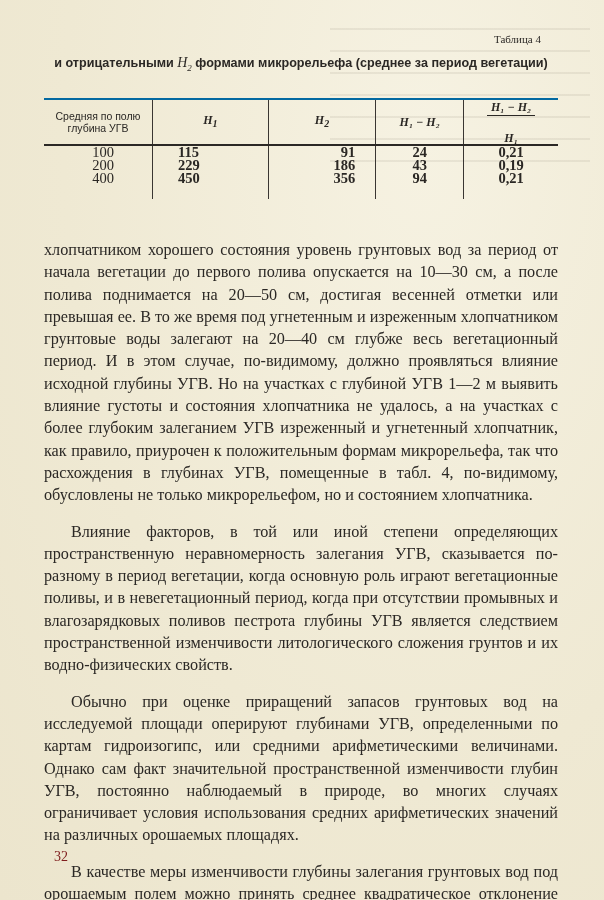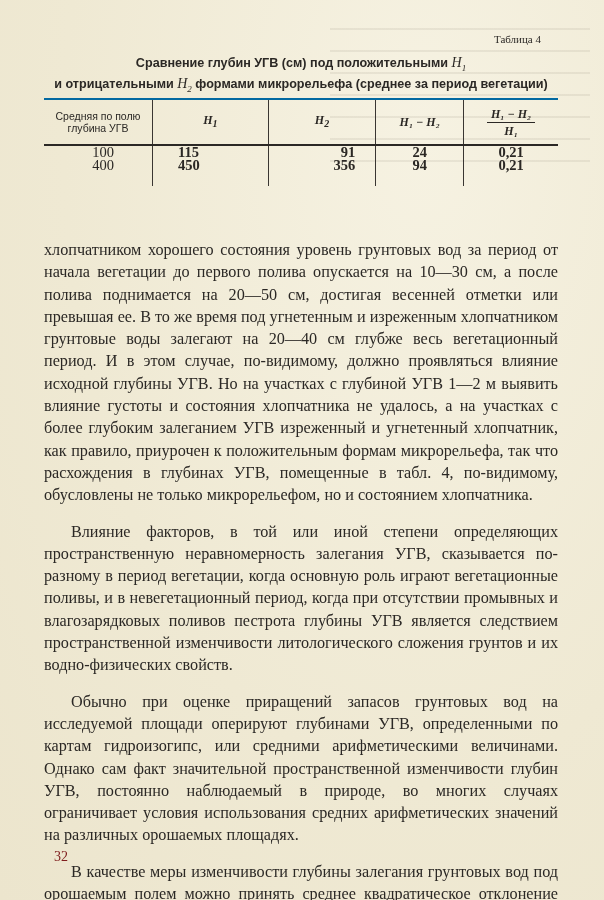--- a/index.html
+++ b/index.html
@@ -101,21 +101,21 @@
       vertical-align: middle;
       text-align: center;
     }
     .frac .num {
       display: block;
       border-bottom: 1px solid #2b2825;
       padding: 0 4px 2px 4px;
     }
     .frac .den {
       display: block;
-      padding-top: 2px;
+      padding-top: 16px;
       text-align: center;
     }
 
     .body-text {
       position: absolute;
       top: 239px;
       left: 0;
       width: 514px;
       font-size: 16.2px;
       line-height: 22.3px;
@@ -153,24 +153,20 @@
 <body>
 
 <div class="bleed"></div>
 
 <div class="page">
 
   <div class="table-label">Таблица 4</div>
 
   <div class="table-caption">
     <div>
-      <span>Сравнение глубин УГВ (см) под положительными</span>
-      <i><span>H</span><sub>1</sub></i>
-    </div>
-    <div>
       <span>и отрицательными</span>
       <i><span>H</span><sub>2</sub></i>
       <span>формами микрорельефа (среднее за период вегетации)</span>
     </div>
   </div>
 
   <table class="data-table">
     <thead>
       <tr>
         <th class="c0" style="padding-left:0 !important;text-align:center;">
@@ -194,20 +190,27 @@
         </th>
       </tr>
     </thead>
     <tbody>
       <tr>
         <td class="c0"><span>100</span></td>
         <td class="c1">115</td>
         <td class="c2">91</td>
         <td class="c3">24</td>
         <td class="c4">0,21</td>
+      </tr>
+      <tr>
+        <td class="c0"><span>200</span></td>
+        <td class="c1">229</td>
+        <td class="c2">186</td>
+        <td class="c3">43</td>
+        <td class="c4">0,19</td>
       </tr>
       <tr>
         <td class="c0"><span>400</span></td>
         <td class="c1">450</td>
         <td class="c2">356</td>
         <td class="c3">94</td>
         <td class="c4">0,21</td>
       </tr>
     </tbody>
   </table>

